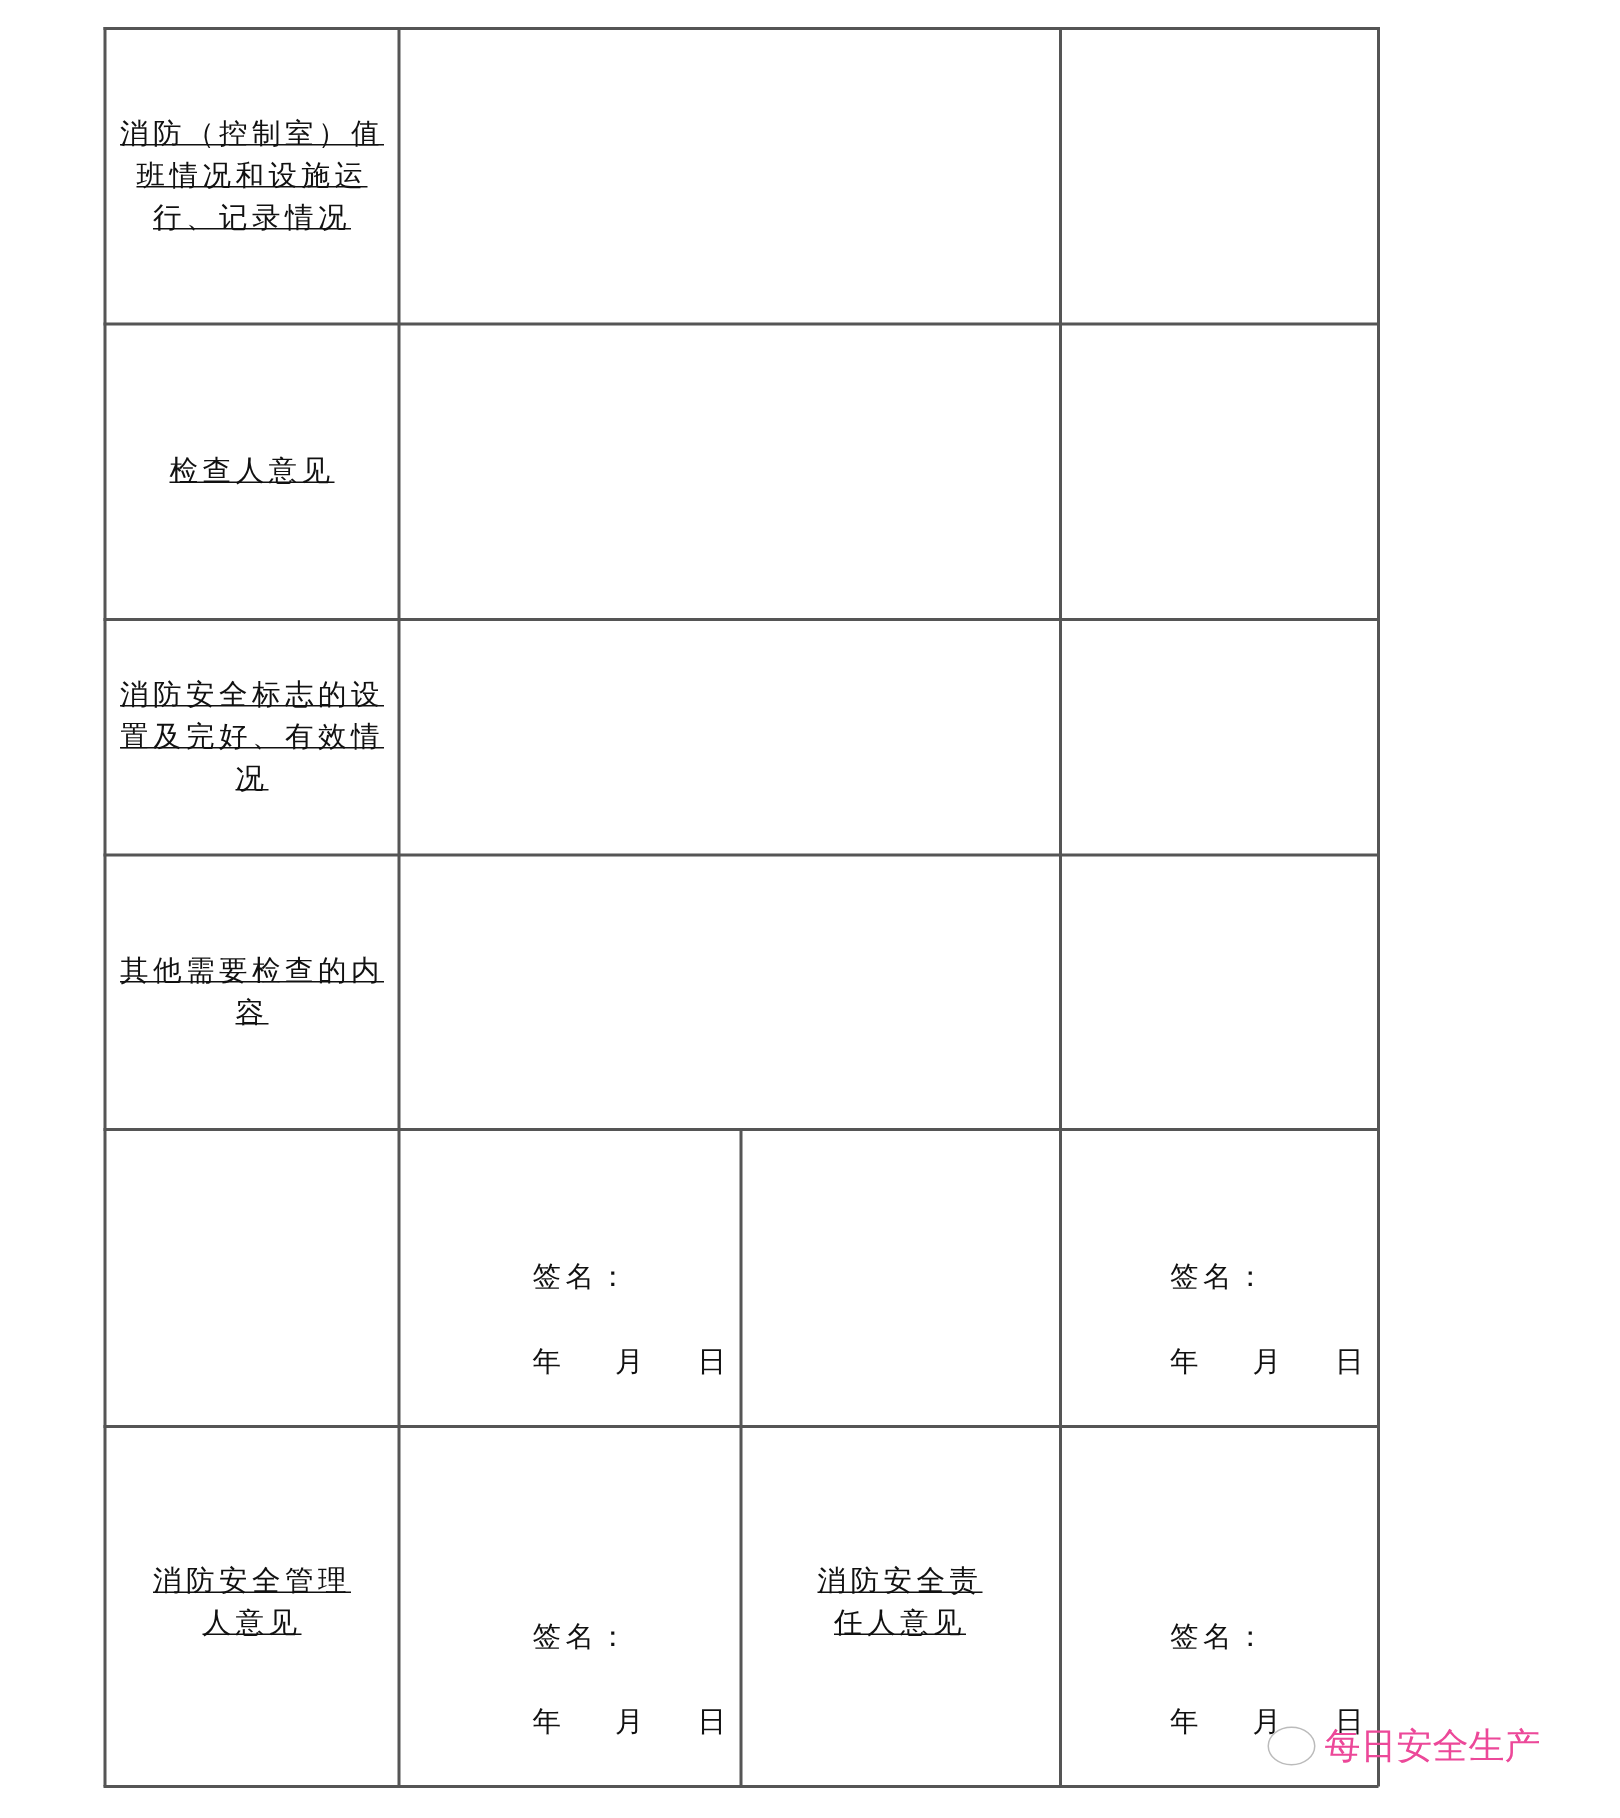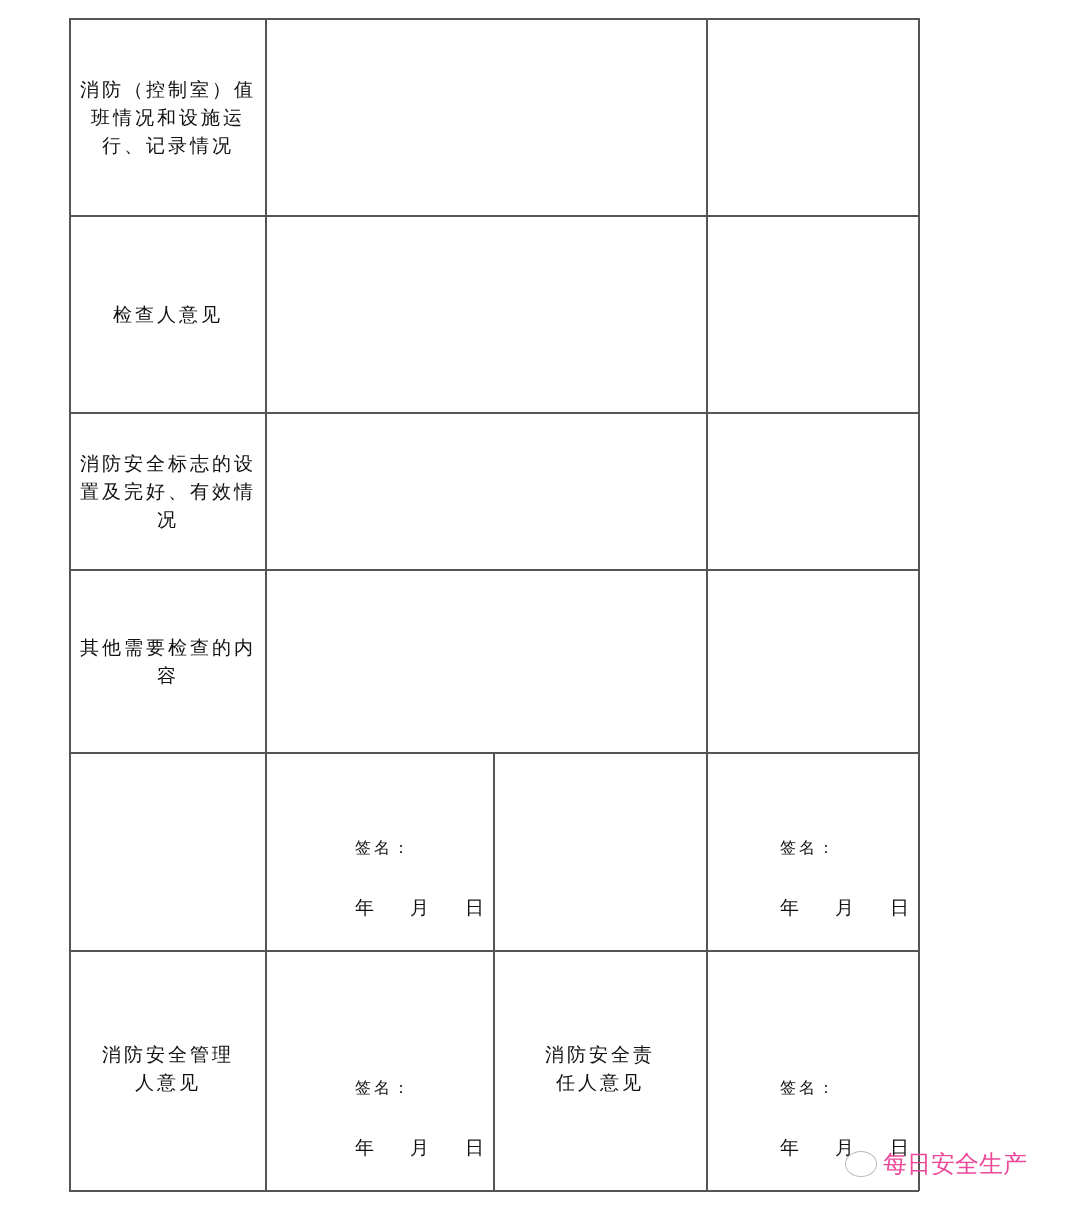--- a/index.html
+++ b/index.html
@@ -3,22 +3,22 @@
 <meta charset="utf-8">
 <style>
   html, body { margin:0; padding:0; background:#ffffff; }
   body { width:1080px; height:1212px; position:relative; overflow:hidden;
          font-family: "DejaVu Serif", "Liberation Serif", serif; color:#111; }
   .grid { position:absolute; left:0; top:0; width:1080px; height:1212px; }
   .line { position:absolute; background:#555; }
   .h { height:1.5px; }
   .v { width:1.5px; }
   .cell { position:absolute; display:flex; align-items:center; justify-content:center;
-          text-align:center; font-size:19px; line-height:28px; letter-spacing:3px; }
-  .sig { position:absolute; font-size:16px; letter-spacing:3px; }
+          text-align:center; font-size:19px; line-height:28px; letter-spacing:3px;text-decoration:underline; }
+  .sig { position:absolute; font-size:19px; letter-spacing:3px; }
   .date { position:absolute; font-size:19px; display:flex; }
   .date span { display:inline-block; }
   .wm { position:absolute; left:845px; top:1148px; display:flex; align-items:center;
         color:#ec4899; font-family:"DejaVu Sans", sans-serif; font-size:24px; }
   .wm .bubble { width:30px; height:24px; border:1.5px solid #bbb; border-radius:50%;
                 margin-right:6px; position:relative; }
 </style>
 </head>
 <body>
 

